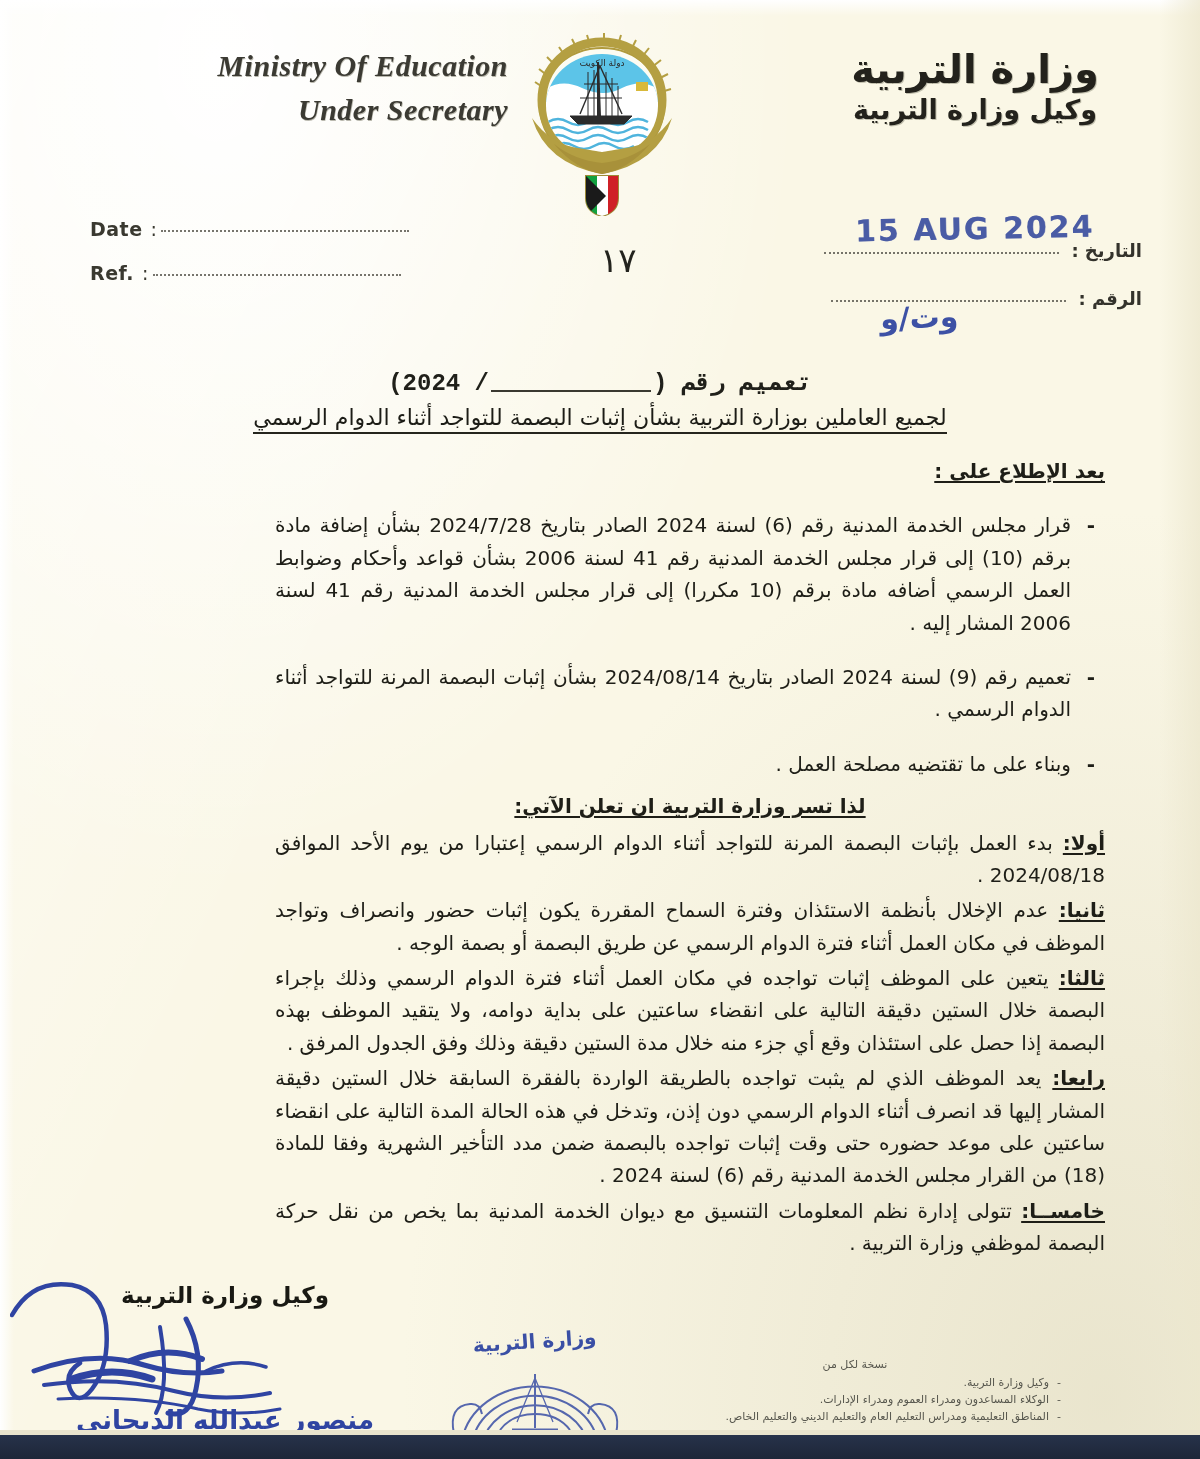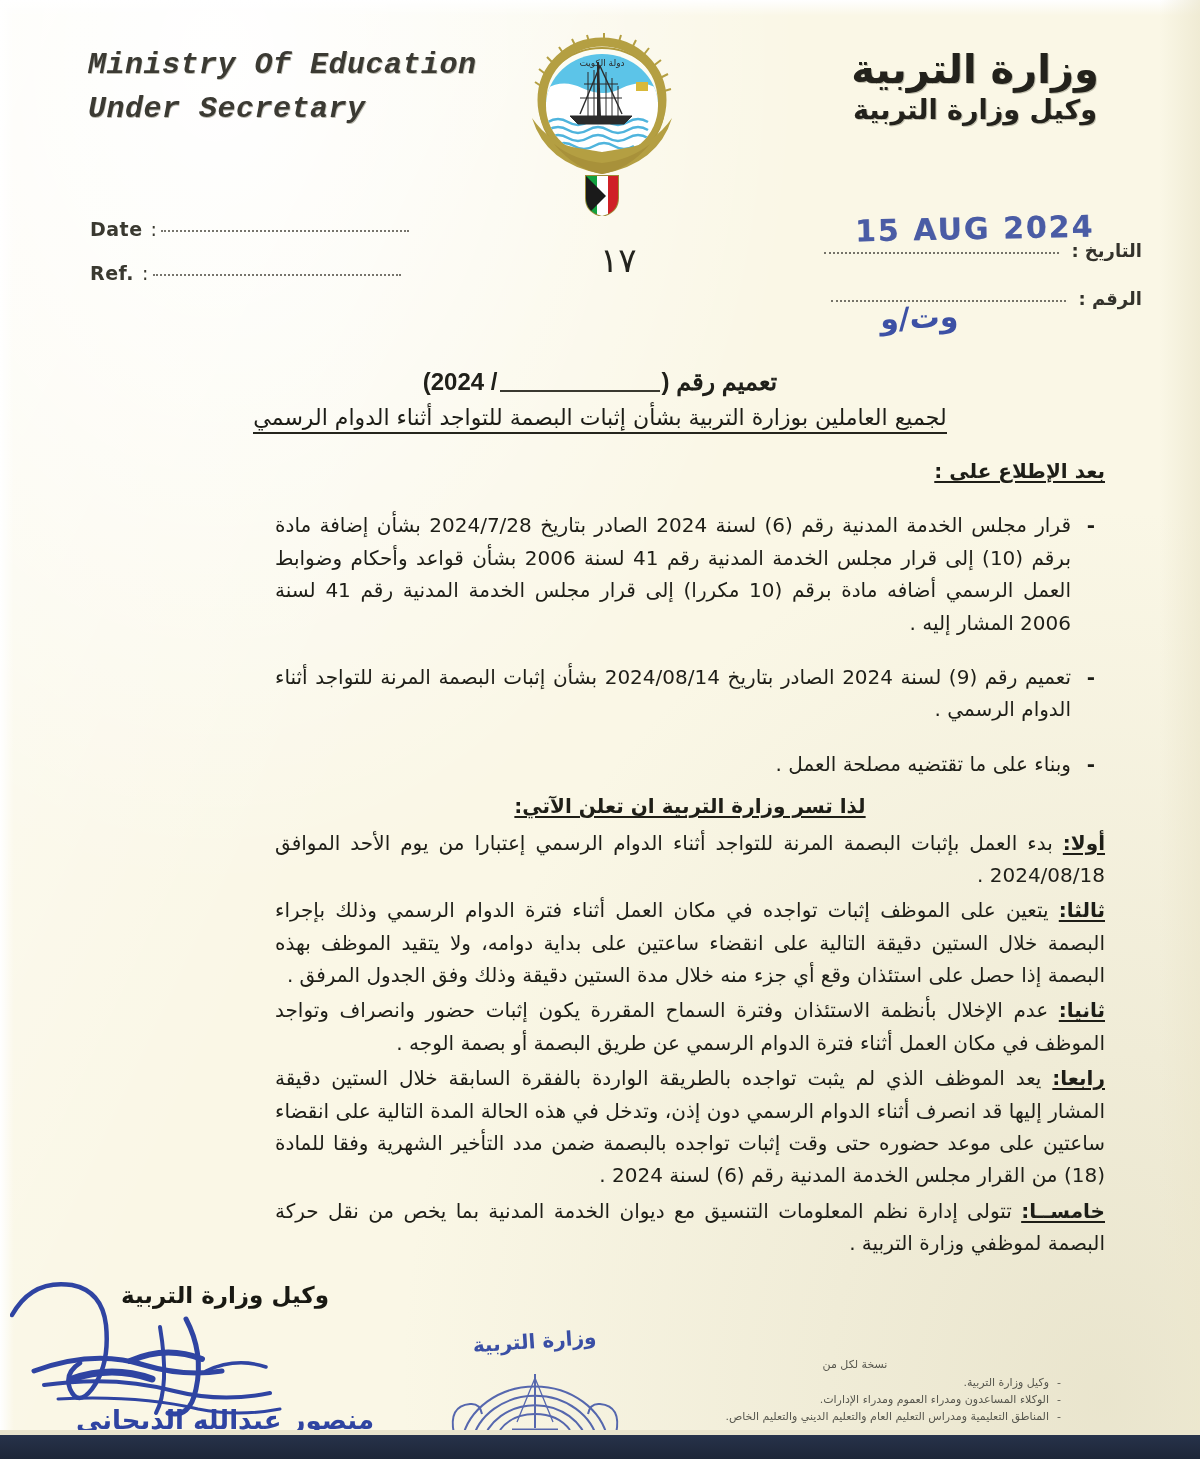--- a/index.html
+++ b/index.html
@@ -23,23 +23,23 @@
     background:linear-gradient(180deg,#ffffff 0%,rgba(255,255,255,0) 100%);}
   .edge-right{position:absolute;right:0;top:0;width:40px;height:100%;
     background:linear-gradient(270deg,rgba(236,231,206,.75) 0%,rgba(255,255,255,0) 100%);}
   .bottom-bar{position:absolute;left:0;bottom:0;width:100%;height:24px;
     background:linear-gradient(180deg,#27324a 0%,#1d2638 100%);}
   .bottom-bar2{position:absolute;left:0;bottom:24px;width:100%;height:5px;background:#e9e4cd;}
 
   
   .eng-head{
     position:absolute;left:88px;top:44px;width:420px;
-    font-family:Liberation Mono, monospace;
+    font-family:Liberation Serif, serif;
     font-style:italic;font-weight:700;
-    color:#3b3a33;text-align:left;line-height:1.45;
+    color:#3b3a33;text-align:right;line-height:1.45;
     letter-spacing:.5px;
     text-shadow:0.6px 0.6px 0 rgba(120,118,100,.5);
   }
   .eng-head .l1{font-size:30px;}
   .eng-head .l2{font-size:30px;}
 
   .ar-head{
     position:absolute;right:60px;top:46px;width:330px;
     text-align:center;direction:rtl;
     color:#23221c;font-weight:700;
@@ -80,21 +80,21 @@
   .hand-ref{
     position:absolute;left:880px;top:300px;
     font-family:"DejaVu Sans", sans-serif;font-size:30px;font-weight:700;
     color:#3d51a5;direction:rtl;transform:rotate(-2deg);
   }
 
   
   .circ-title{
     position:absolute;top:368px;right:0;width:1200px;
     direction:rtl;text-align:center;
-    font-family:Liberation Sans, sans-serif;font-weight:700;font-size:24px;
+    font-family:Liberation Mono, monospace;font-weight:700;font-size:24px;
     color:#20201a;
   }
   .circ-title .blank{display:inline-block;width:160px;border-bottom:2px solid #3a3930;
     height:14px;vertical-align:middle;margin:0 2px;}
   .subject{
     position:absolute;top:405px;right:0;width:1200px;
     direction:rtl;text-align:center;
     font-family:"DejaVu Sans", sans-serif;font-weight:400;font-size:22px;
     color:#1c1c16;
     padding-left:10px;
@@ -254,24 +254,24 @@
     </ul>
 
     <div class="declare">
       <u>لذا تسر وزارة التربية ان تعلن الآتي:</u>
     </div>
 
     <div class="clause">
       <b>أولا:</b><span> بدء العمل بإثبات البصمة المرنة للتواجد أثناء الدوام الرسمي إعتبارا من يوم الأحد الموافق 2024/08/18 .</span>
     </div>
     <div class="clause">
+      <b>ثانيا:</b><span> عدم الإخلال بأنظمة الاستئذان وفترة السماح المقررة يكون إثبات حضور وانصراف وتواجد الموظف في مكان العمل أثناء فترة الدوام الرسمي عن طريق البصمة أو بصمة الوجه .</span>
+    </div>
+    <div class="clause">
       <b>ثالثا:</b><span> يتعين على الموظف إثبات تواجده في مكان العمل أثناء فترة الدوام الرسمي وذلك بإجراء البصمة خلال الستين دقيقة التالية على انقضاء ساعتين على بداية دوامه، ولا يتقيد الموظف بهذه البصمة إذا حصل على استئذان وقع أي جزء منه خلال مدة الستين دقيقة وذلك وفق الجدول المرفق .</span>
-    </div>
-    <div class="clause">
-      <b>ثانيا:</b><span> عدم الإخلال بأنظمة الاستئذان وفترة السماح المقررة يكون إثبات حضور وانصراف وتواجد الموظف في مكان العمل أثناء فترة الدوام الرسمي عن طريق البصمة أو بصمة الوجه .</span>
     </div>
     <div class="clause">
       <b>رابعا:</b><span> يعد الموظف الذي لم يثبت تواجده بالطريقة الواردة بالفقرة السابقة خلال الستين دقيقة المشار إليها قد انصرف أثناء الدوام الرسمي دون إذن، وتدخل في هذه الحالة المدة التالية على انقضاء ساعتين على موعد حضوره حتى وقت إثبات تواجده بالبصمة ضمن مدد التأخير الشهرية وفقا للمادة (18) من القرار مجلس الخدمة المدنية رقم (6) لسنة 2024 .</span>
     </div>
     <div class="clause">
       <b>خامســا:</b><span> تتولى إدارة نظم المعلومات التنسيق مع ديوان الخدمة المدنية بما يخص من نقل حركة البصمة لموظفي وزارة التربية .</span>
     </div>
   </div>
 
   <div class="sig-title">وكيل وزارة التربية</div>

